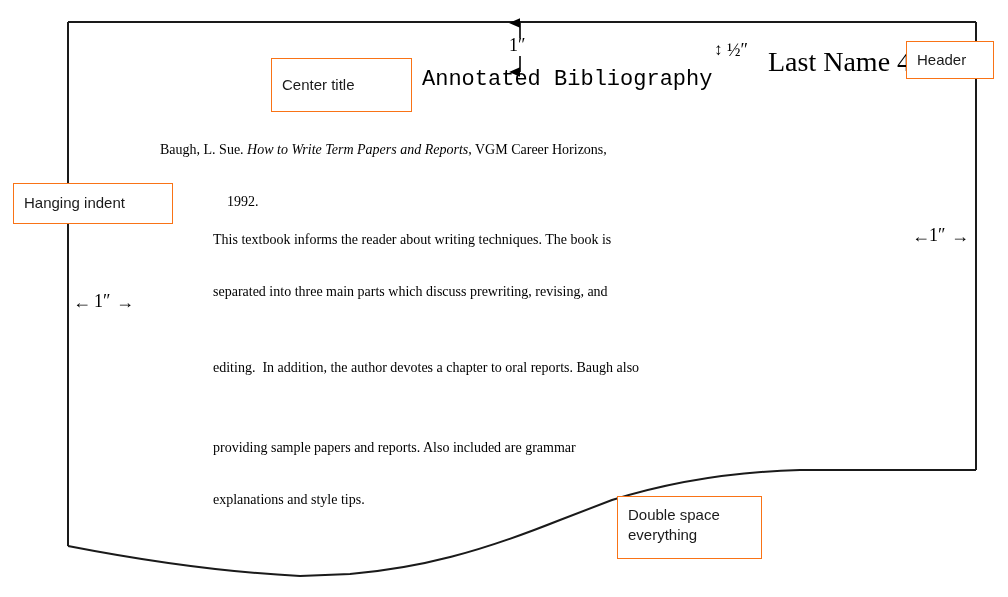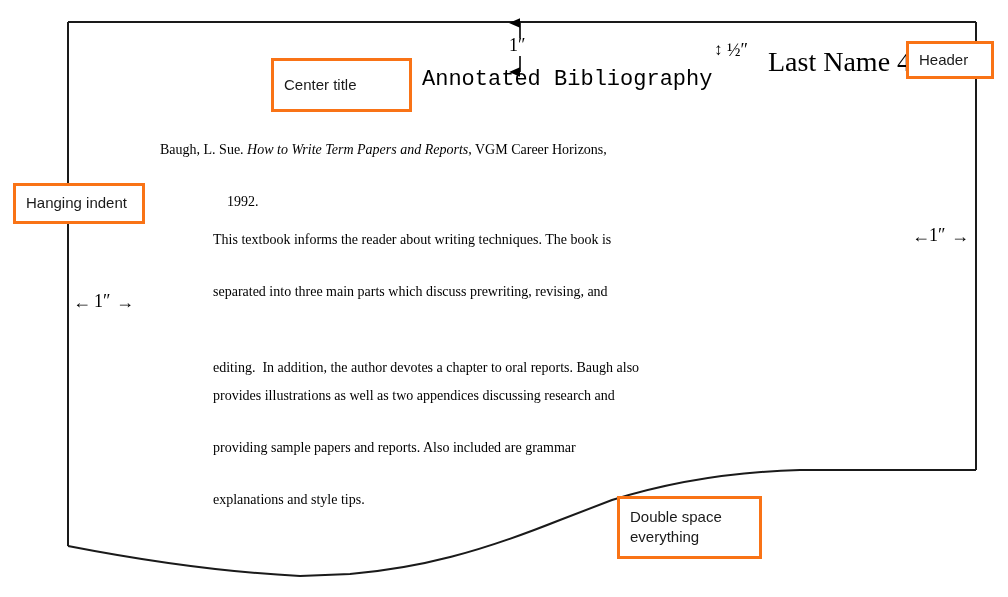--- a/index.html
+++ b/index.html
@@ -54,21 +54,21 @@
     line-height: 1;
   }
   .entry-line em {
     font-style: italic;
   }
 
   
   .callout {
     position: absolute;
     box-sizing: border-box;
-    border: 3px solid #f97316;
+    border: 1px solid #f97316;
     background: #ffffff;
     font-family: "Liberation Sans", sans-serif;
     font-size: 15px;
     color: #1a1a1a;
     display: flex;
     align-items: center;
     justify-content: flex-start;
     padding: 0 10px;
     line-height: 1.35;
     z-index: 5;
@@ -126,21 +126,20 @@
     <span>Baugh, L. Sue. </span><em>How to Write Term Papers and Reports</em><span>, VGM Career Horizons,</span>
   </div>
 
   <div class="entry-line" id="entry-line-1" style="left:213px; top:181px;">
     <span>1992.</span>
   </div>
 
   <div class="entry-line" style="left:213px; top:285px;">separated into three main parts which discuss prewriting, revising, and</div>
   <div class="entry-line" style="left:213px; top:233px;">This textbook informs the reader about writing techniques. The book is</div>
   <div class="entry-line" style="left:213px; top:337px;margin-top:24px;">editing.  In addition, the author devotes a chapter to oral reports. Baugh also</div>
-  <div class="entry-line" style="left:213px; top:389px;">provides illustrations as well as two appendices discussing research and</div>
   <div class="entry-line" style="left:213px; top:441px;">providing sample papers and reports. Also included are grammar</div>
   <div class="entry-line" style="left:213px; top:493px;">explanations and style tips.</div>
 
   <svg class="arrow-svg" style="left:508px; top:18px;" width="24" height="60" viewBox="0 0 24 60" xmlns="http://www.w3.org/2000/svg">
     <defs>
       <marker id="ah-up" markerWidth="8" markerHeight="8" refX="4" refY="7" orient="auto">
         <path d="M 1 7 L 4 0 L 7 7 Z" fill="#000"></path>
       </marker>
       <marker id="ah-down" markerWidth="8" markerHeight="8" refX="4" refY="1" orient="auto">
         <path d="M 1 1 L 4 8 L 7 1 Z" fill="#000"></path>
@@ -159,20 +158,20 @@
   <div class="measure measure-h" style="left:116px; top:292px;">→</div>
 
   <div class="measure measure-h" style="left:912px; top:226px;">←</div>
   <div class="measure measure-h" style="left:929px; top:225px;">1″</div>
   <div class="measure measure-h" style="left:951px; top:226px;">→</div>
 
   <div class="callout" style="left:271px; top:58px; width:141px; height:54px;">Center title</div>
 
   <div class="callout" style="left:906px; top:41px; width:88px; height:38px;">Header</div>
 
-  <div class="callout" style="left:13px; top:183px; width:132px; height:41px;">Hanging indent</div>
+  <div class="callout" style="left:13px; top:183px; width:160px; height:41px;">Hanging indent</div>
 
   <div class="callout two-line" style="left:617px; top:496px; width:145px; height:63px;">
     <span>Double space</span>
     <span>everything</span>
   </div>
 
 </div>
 
 </body></html>

